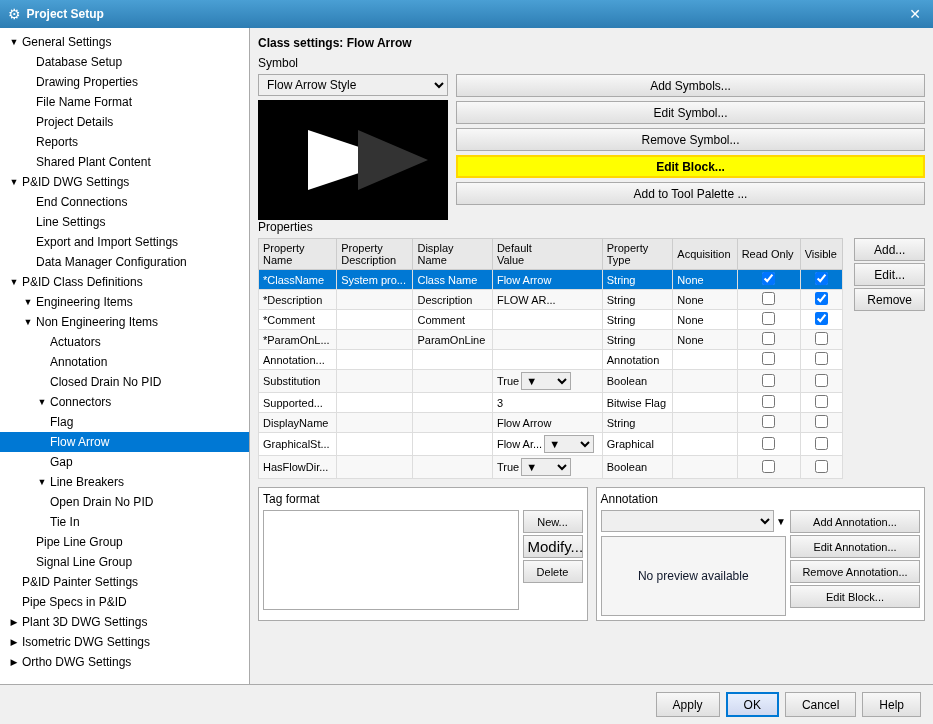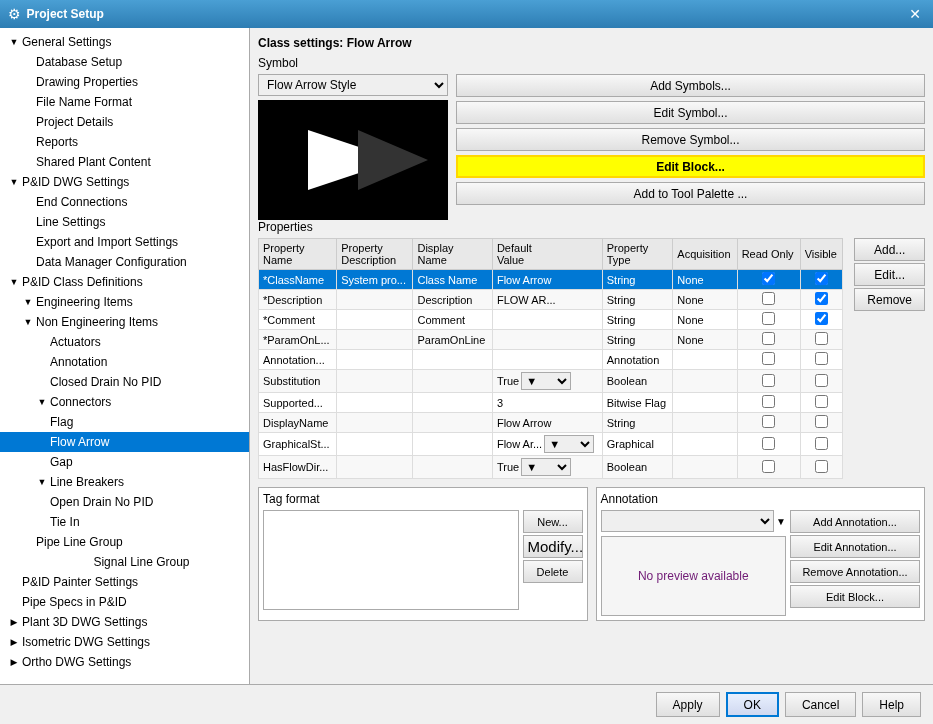--- a/index.html
+++ b/index.html
@@ -362,21 +362,21 @@
             <span class="tree-label">Tie In</span>
           </div>
         </div>
         <div class="tree-item">
           <div class="tree-item-row" style="padding-left: 22px;">
             <span style="width: 14px; display: inline-block;"></span>
             <span class="tree-label">Pipe Line Group</span>
           </div>
         </div>
         <div class="tree-item">
-          <div class="tree-item-row" style="padding-left: 22px; justify-content: center;">
+          <div class="tree-item-row" style="padding-left: 22px;">
             <span style="width: 14px; display: inline-block;"></span>
             <span class="tree-label">Signal Line Group</span>
           </div>
         </div>
         <div class="tree-item">
           <div class="tree-item-row" style="padding-left: 8px;">
             <span style="width: 14px; display: inline-block;"></span>
             <span class="tree-label">P&amp;ID Painter Settings</span>
           </div>
         </div>
@@ -619,21 +619,21 @@
         <div class="box-label">Annotation</div>
         <div style="display:flex; gap:4px;">
           <div style="flex:1;">
             <div style="display:flex; align-items:center; gap:2px; margin-bottom:4px;">
               <select class="annotation-select">
                 <option></option>
               </select>
               <span style="font-size:10px;">▼</span>
             </div>
             <div class="annotation-preview">
-              <span style="color:#701a75;font-size:12px;text-align:right;">No preview available</span>
+              <span style="color:#0f172a;font-size:12px;text-align:right;">No preview available</span>
             </div>
           </div>
           <div style="display:flex; flex-direction:column; gap:2px; width:130px;">
             <button class="btn" style="width:100%;font-size:11px;padding:0 4px;">Add Annotation...</button>
             <button class="btn" style="width:100%;font-size:11px;padding:0 4px;">Edit Annotation...</button>
             <button class="btn" style="width:100%;font-size:11px;padding:0 4px;">Remove Annotation...</button>
             <button class="btn" style="width:100%;font-size:11px;padding:0 4px;">Edit Block...</button>
           </div>
         </div>
       </div>

